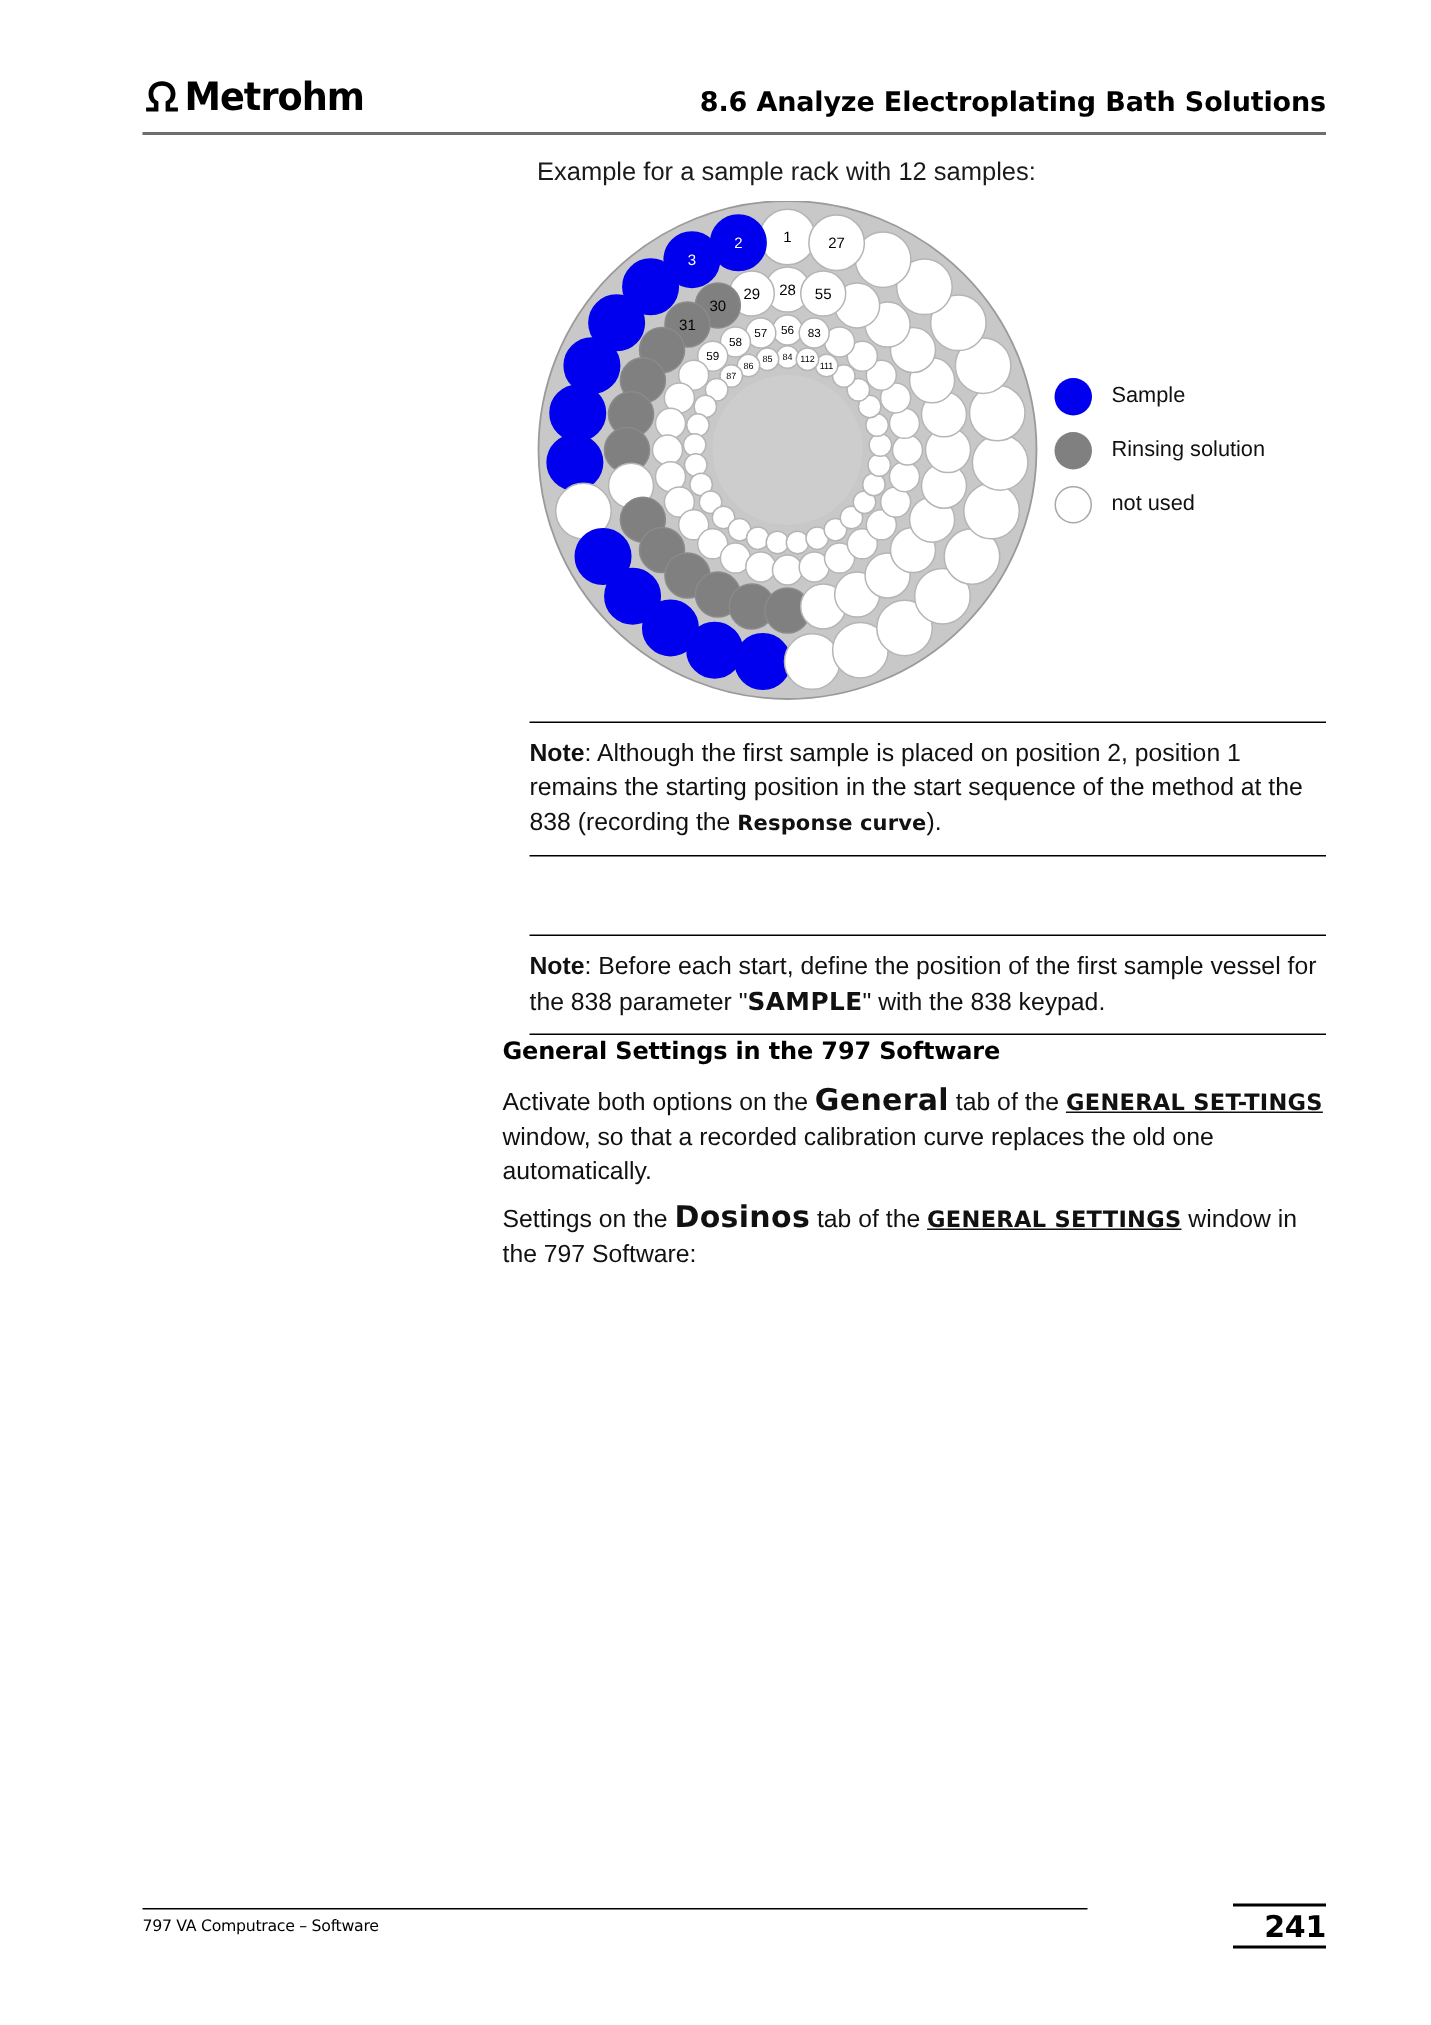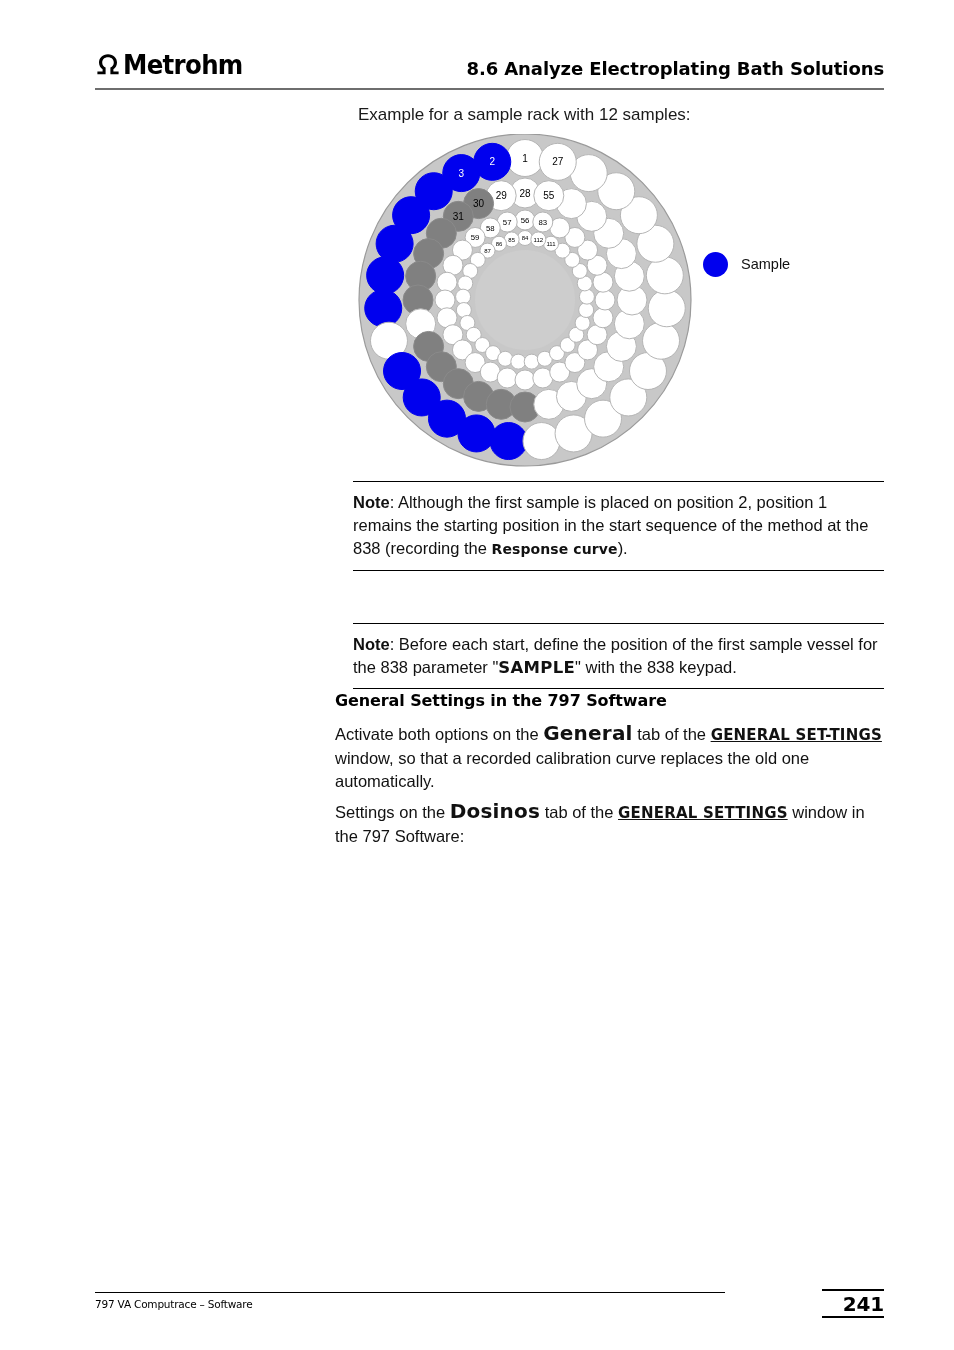--- a/index.html
+++ b/index.html
@@ -183,21 +183,20 @@
     text-decoration: underline;
   }
 
   
   .page-footer {
     position: absolute;
     left: 95px;
     top: 1272px;
     width: 789px;
     height: 40px;
-    margin-top: 20px;
   }
   .footer-rule-left {
     position: absolute;
     left: 0;
     top: 0;
     width: 630px;
     height: 0;
     border-top: 1.4px solid #000000;
   }
   .footer-text {
@@ -387,20 +386,28 @@
         <text x="183.33" y="107.55" text-anchor="middle" font-family="&quot;Liberation Sans&quot;, sans-serif" font-size="6.0" fill="#000000">112</text>
       </g>
       <circle cx="170" cy="166" r="50" fill="#cdcdcd"></circle>
     </svg>
 
   <div class="legend">
     <div class="legend-row">
       <span class="legend-swatch sample"></span>
       <span class="legend-label">Sample</span>
     </div>
+    <div class="legend-row">
+      <span class="legend-swatch rinsing"></span>
+      <span class="legend-label">Rinsing solution</span>
+    </div>
+    <div class="legend-row">
+      <span class="legend-swatch notused"></span>
+      <span class="legend-label">not used</span>
+    </div>
   </div>
 </div>
 
 <div class="note-box note-1">
   <div class="note-text">
     <b>Note</b><span>: </span><span>Although the first sample is placed on position 2, position 1 remains the starting position in the start sequence of the method at the 838 (recording the </span><span class="kbd-bold">Response curve</span><span>).</span>
   </div>
 </div>
 
 <div class="note-box note-2">

